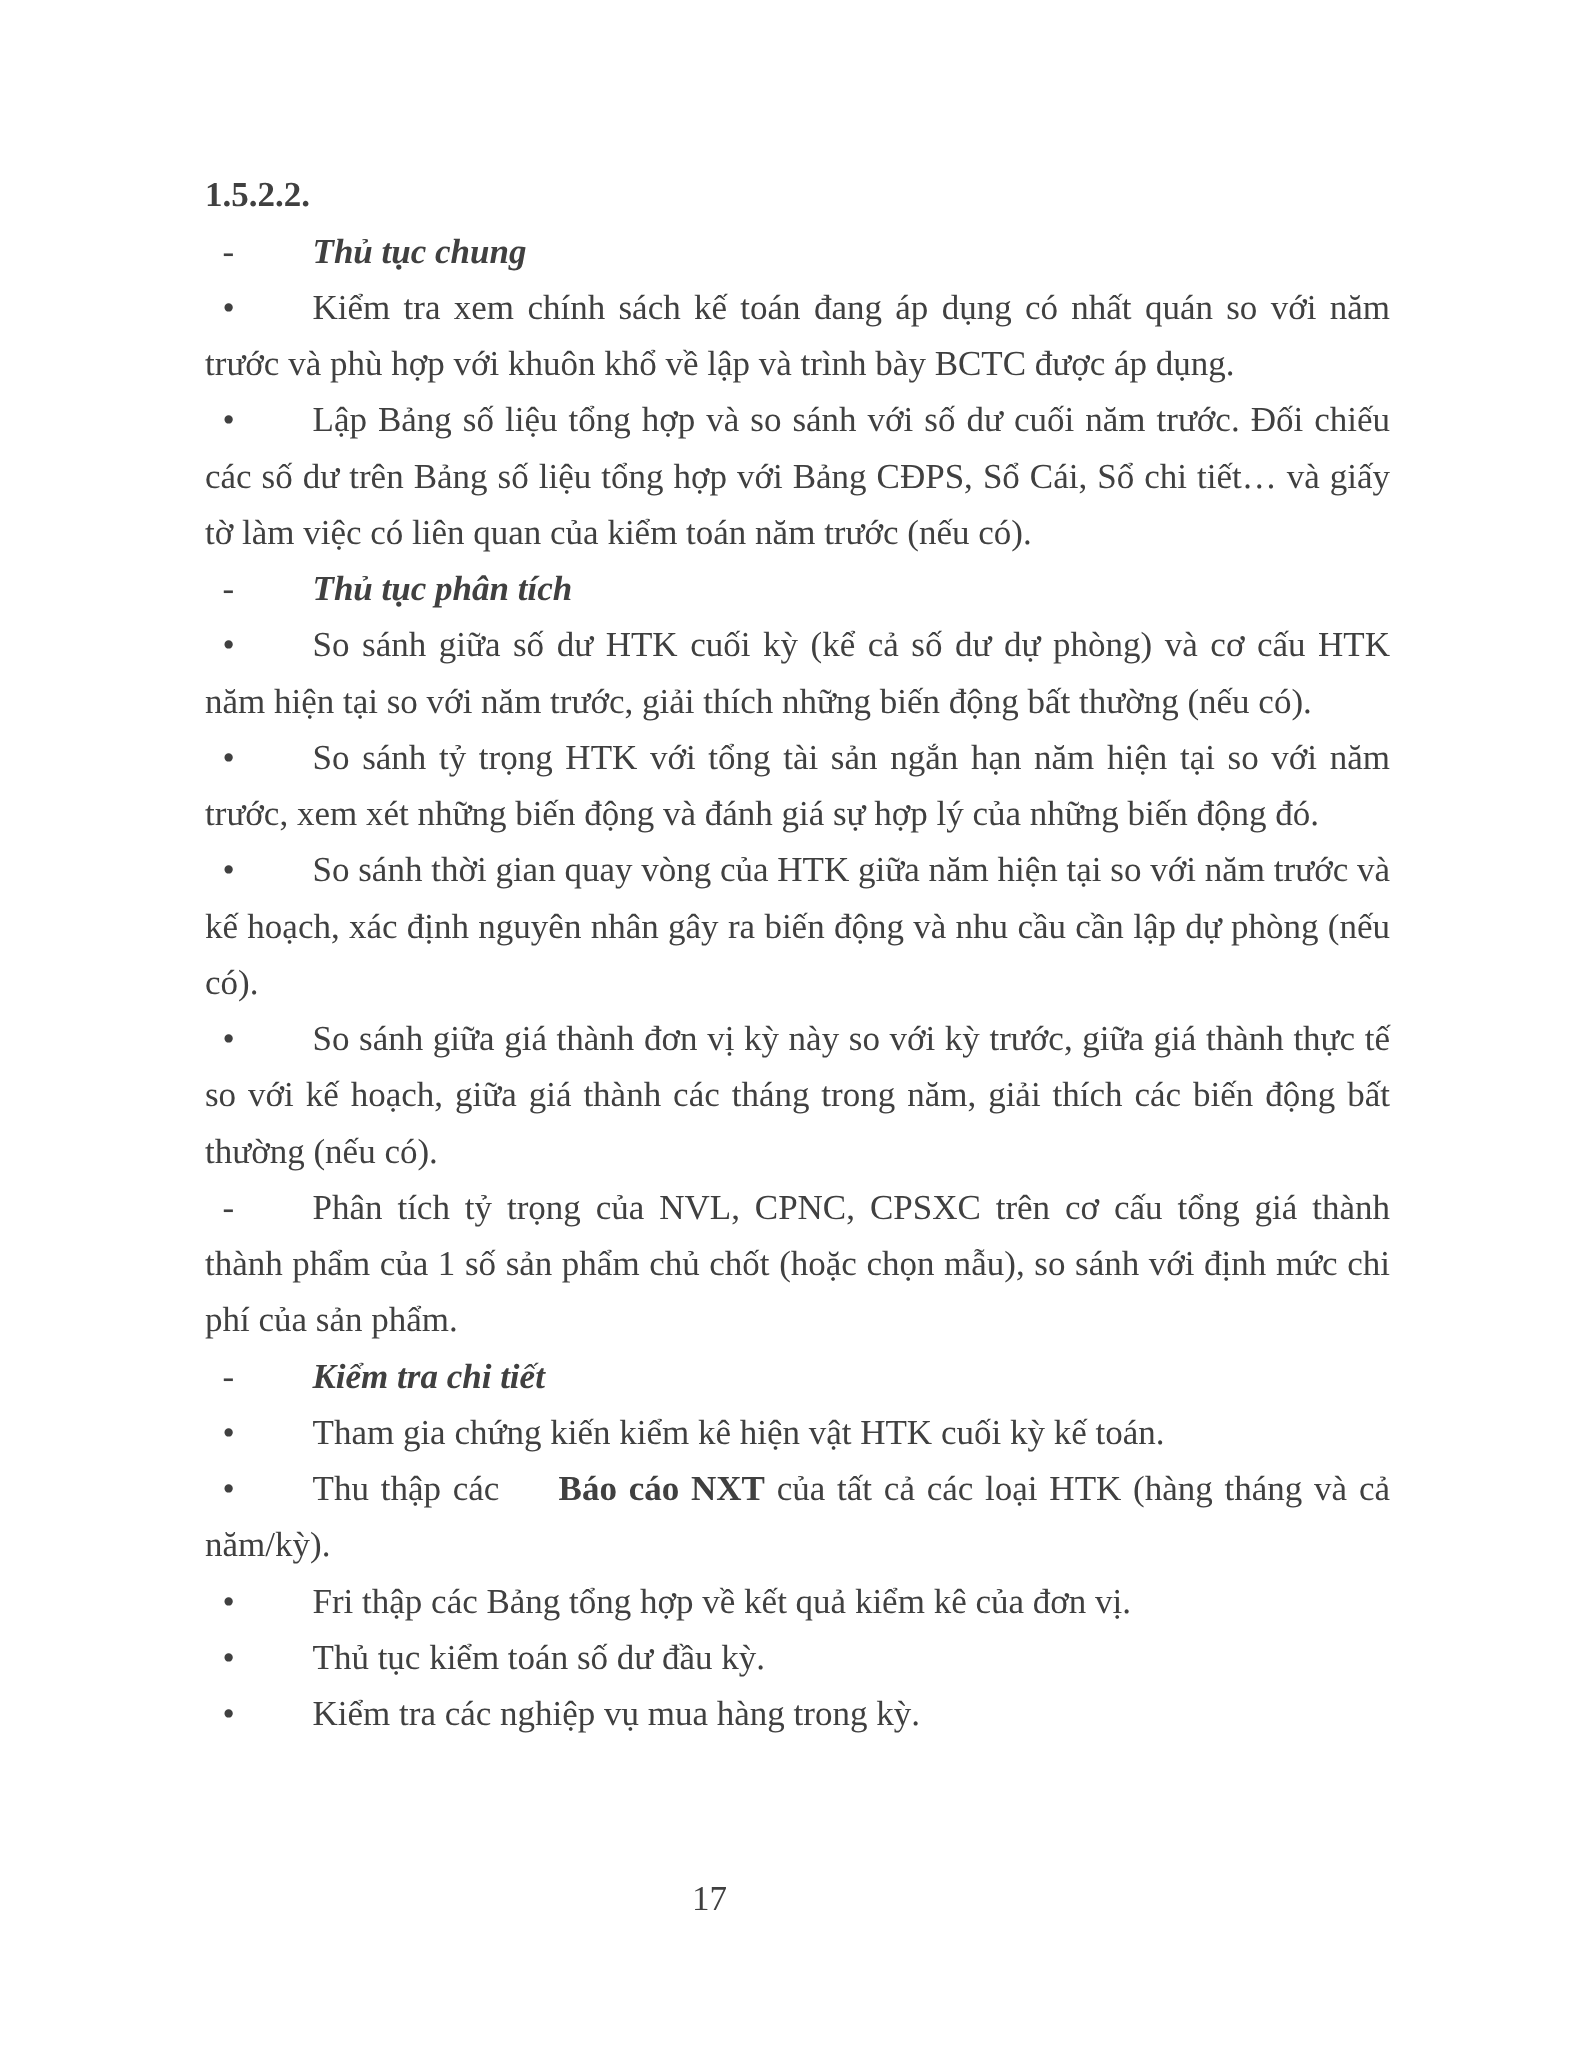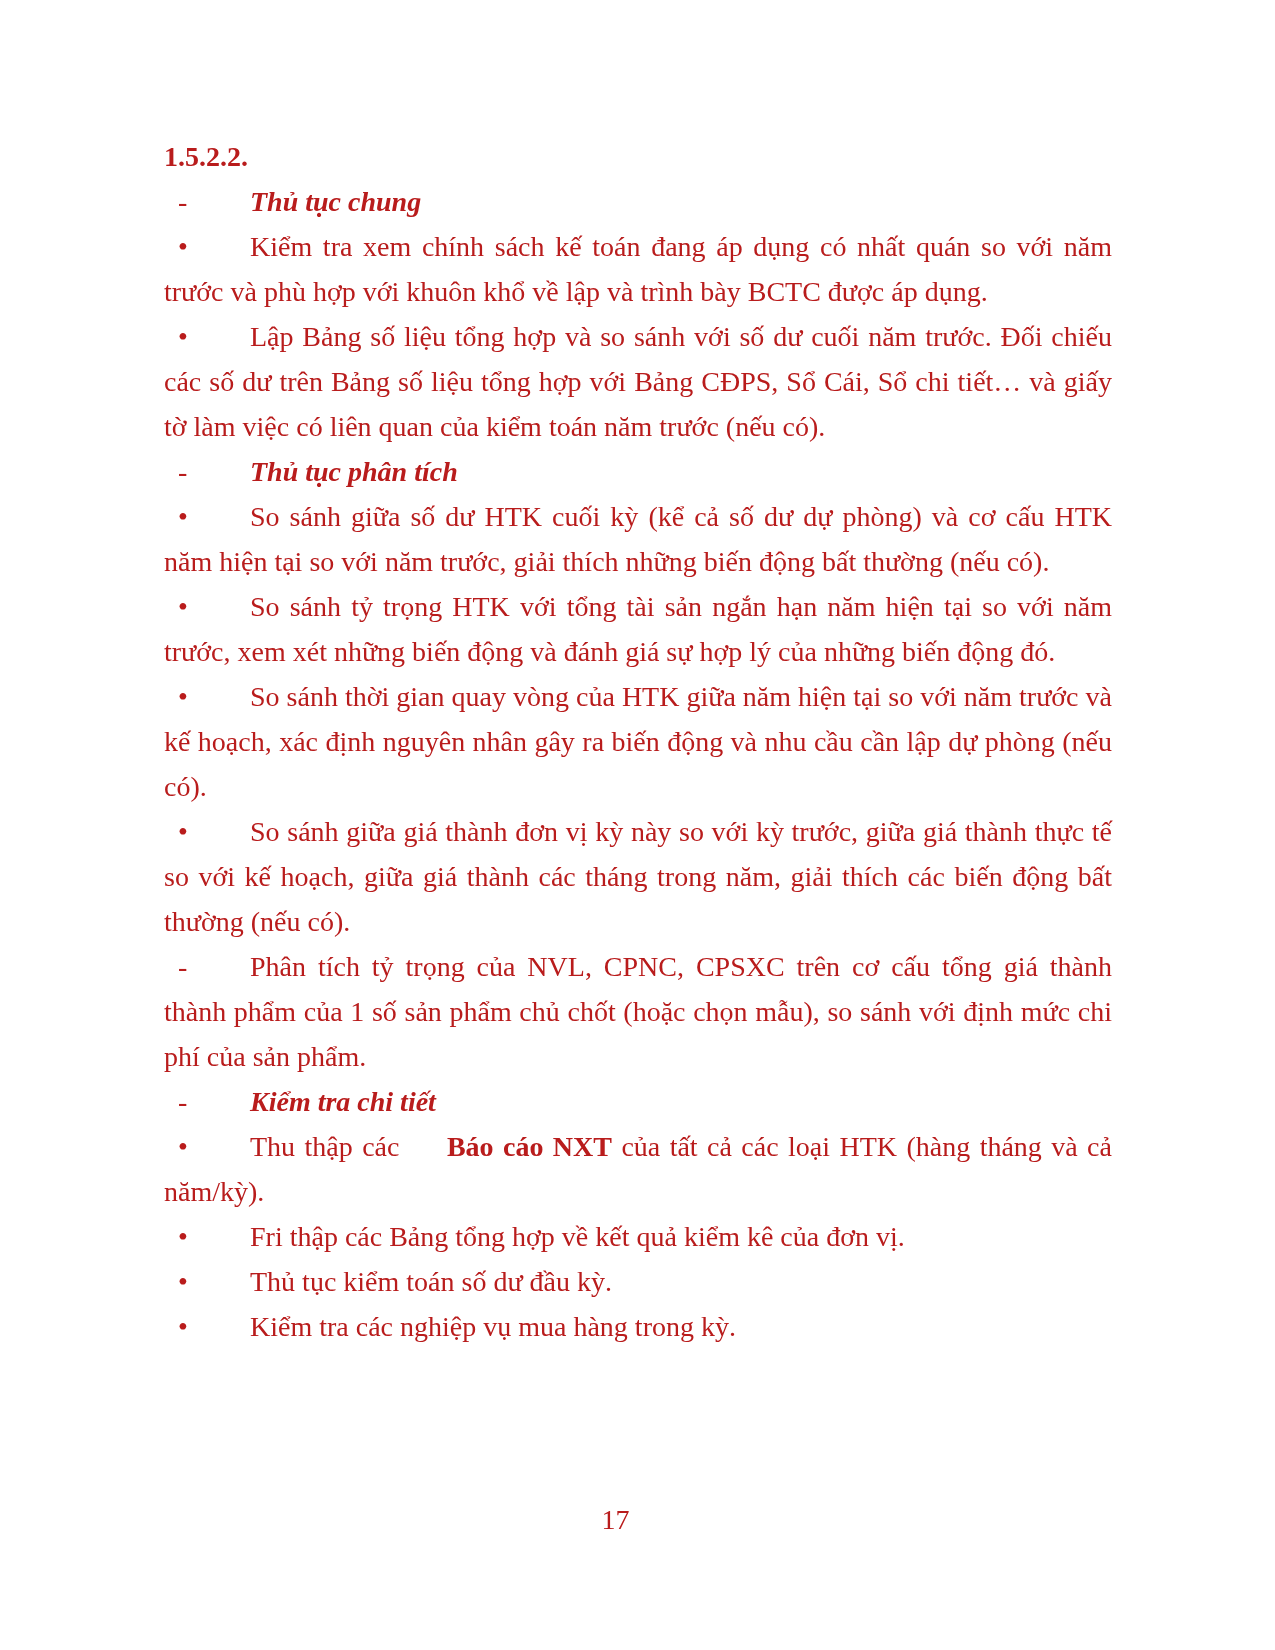--- a/index.html
+++ b/index.html
@@ -5,21 +5,21 @@
   html, body {
     margin: 0;
     padding: 0;
     background: #ffffff;
   }
   .page {
     position: relative;
     width: 1135px;
     height: 1650px;
     background: #ffffff;
-    color: #b91c1c;
+    color: #404040;
     font-family: "Liberation Serif", serif;
     overflow: hidden;
   }
   .content {
     position: absolute;
     left: 164px;
     top: 134px;
     width: 948px;
     font-size: 28px;
     line-height: 45px;
@@ -47,21 +47,20 @@
     margin-left: 38px;
   }
   .page-number {
     position: absolute;
     top: 1497px;
     left: 0;
     width: 100%;
     text-align: center;
     font-size: 28px;
     line-height: 45px;
-    padding-left: 48px;
   }
 </style>
 </head>
 <body>
 
 <div class="page">
   <div class="content">
     <div class="heading">1.5.2.2.</div>
     <div id="paragraphs">
   <div class="para"><span class="marker-box">-</span><span class="para-text italic"><span>Thủ tục chung</span></span></div>
@@ -78,20 +77,21 @@
 
   <div class="para"><span class="marker-box">•</span><span class="para-text"><span>So sánh thời gian quay vòng của HTK giữa năm hiện tại so với năm trước và kế hoạch, xác định nguyên nhân gây ra biến động và nhu cầu cần lập dự phòng (nếu có).</span></span></div>
 
 
   <div class="para"><span class="marker-box">•</span><span class="para-text"><span>So sánh giữa giá thành đơn vị kỳ này so với kỳ trước, giữa giá thành thực tế so với kế hoạch, giữa giá thành các tháng trong năm, giải thích các biến động bất thường (nếu có).</span></span></div>
 
   <div class="para"><span class="marker-box">-</span><span class="para-text"><span>Phân tích tỷ trọng của NVL, CPNC, CPSXC trên cơ cấu tổng giá thành thành phẩm của 1 số sản phẩm chủ chốt (hoặc chọn mẫu), so sánh với định mức chi phí của sản phẩm.</span></span></div>
 
   <div class="para"><span class="marker-box">-</span><span class="para-text italic"><span>Kiểm tra chi tiết</span></span></div>
 
+  <div class="para"><span class="marker-box">•</span><span class="para-text"><span>Tham gia chứng kiến kiểm kê hiện vật HTK cuối kỳ kế toán.</span></span></div>
 
   <div class="para"><span class="marker-box">•</span><span class="para-text"><span>Thu thập các </span><span class="bold">Báo cáo NXT</span><span> của tất cả các loại HTK (hàng tháng và cả năm/kỳ).</span></span></div>
 
   <div class="para"><span class="marker-box">•</span><span class="para-text"><span>Fri thập các Bảng tổng hợp về kết quả kiểm kê của đơn vị.</span></span></div>
 
   <div class="para"><span class="marker-box">•</span><span class="para-text"><span>Thủ tục kiểm toán số dư đầu kỳ.</span></span></div>
 
   <div class="para"><span class="marker-box">•</span><span class="para-text"><span>Kiểm tra các nghiệp vụ mua hàng trong kỳ.</span></span></div>
 </div>
   </div>

